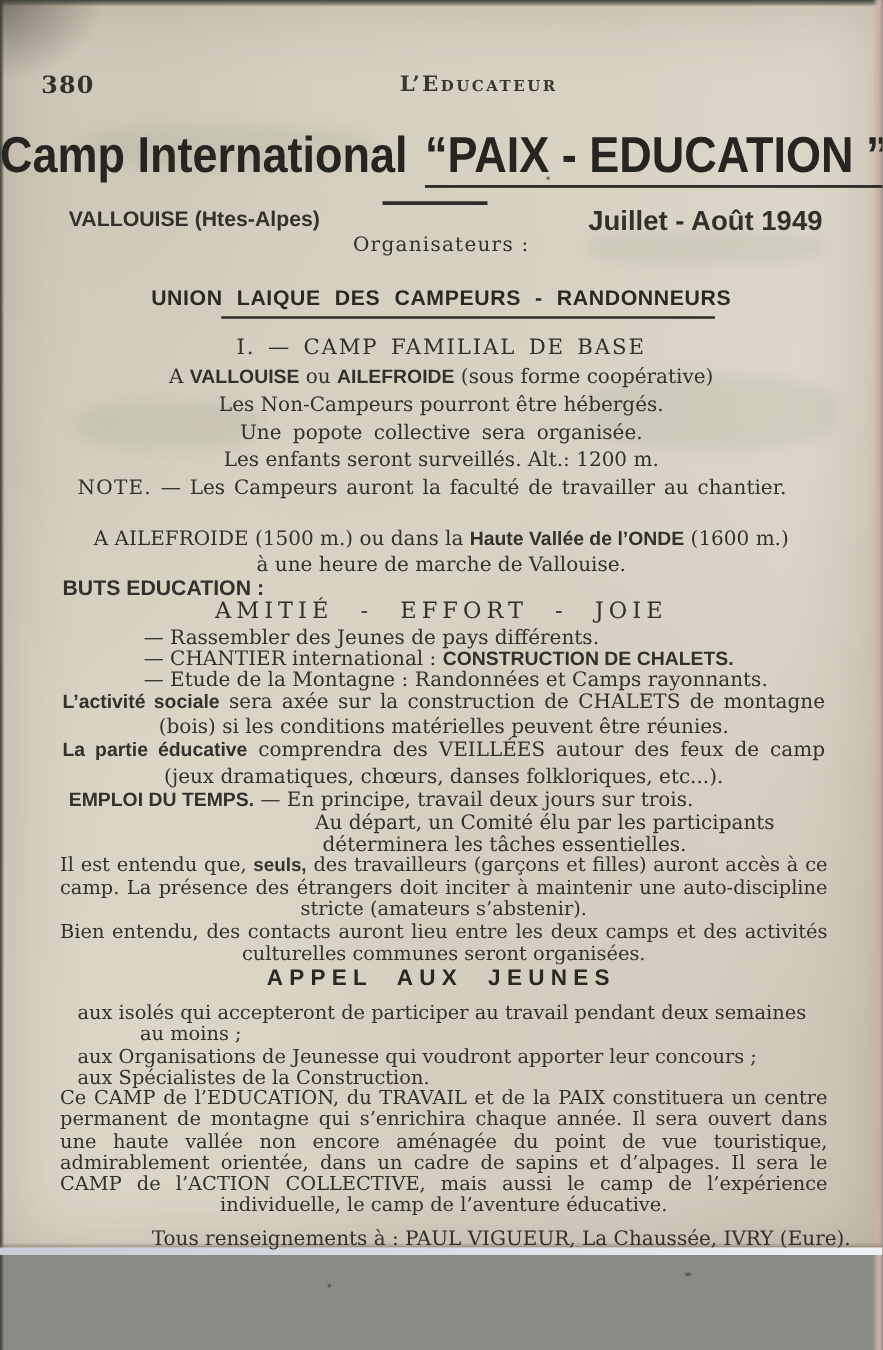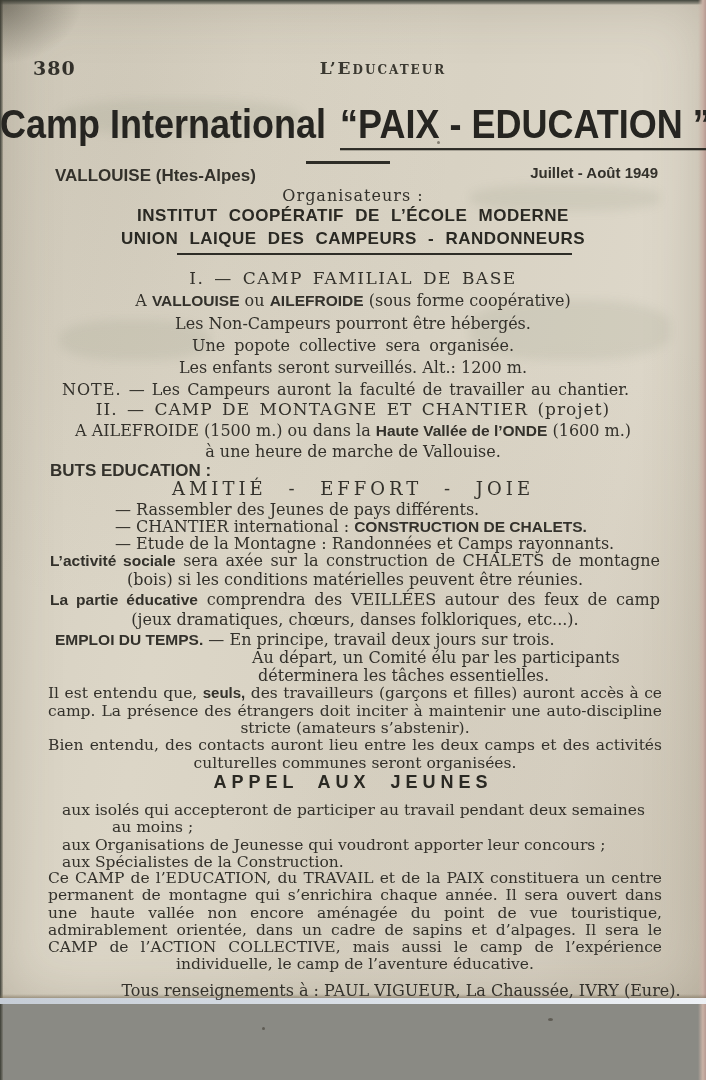--- a/index.html
+++ b/index.html
@@ -72,35 +72,33 @@
   <div class="speck" style="left:262px;top:1027px;"></div>
   <div class="speck" style="left:548px;top:1018px;width:5px;height:3px;"></div>
 
   <div class="ln serif hdr-num">380</div>
   <div class="ln serif hdr-title">L’Educateur</div>
 
   <div class="ln title"><span>Camp International</span><span class="q">“PAIX - EDUCATION ”</span></div>
   <div class="rule" style="left:306px;top:161px;width:84px;height:3px;"></div>
 
   <div class="ln sans" style="left:55px;top:166px;font-size:17px;">VALLOUISE (Htes-Alpes)</div>
-  <div class="ln sans" style="right:48px;top:164px;font-size:15px;">Juillet - Août 1949</div>
+  <div class="ln sans" style="right:48px;top:164px;font-size:22px;">Juillet - Août 1949</div>
 
   <div class="ln c serif org-label">Organisateurs :</div>
-  <div class="ln c sans orgline" style="top:206px;">INSTITUT COOPÉRATIF DE L’ÉCOLE MODERNE</div>
   <div class="ln c sans orgline" style="top:229px;">UNION LAIQUE DES CAMPEURS - RANDONNEURS</div>
   <div class="rule" style="left:177px;top:253px;width:395px;height:2px;"></div>
 
   <div class="ln c serif sechead" style="top:268px;">I. — CAMP FAMILIAL DE BASE</div>
   <div class="ln c serif body16" style="top:291px;"><span>A </span><span class="boldsans-inline">VALLOUISE</span><span> ou </span><span class="boldsans-inline">AILEFROIDE</span><span> (sous forme coopérative)</span></div>
   <div class="ln c serif body16" style="top:314px;">Les Non-Campeurs pourront être hébergés.</div>
   <div class="ln c serif body16" style="top:336px;word-spacing:4px;">Une popote collective sera organisée.</div>
   <div class="ln c serif body16" style="top:358px;">Les enfants seront surveillés. Alt.: 1200 m.</div>
   <div class="ln serif body16" style="left:62px;top:380px;word-spacing:2px;"><span style="letter-spacing:1px;">NOTE.</span><span> — Les Campeurs auront la faculté de travailler au chantier.</span></div>
 
-  <div class="ln c serif sechead" style="top:399px;letter-spacing:1px;">II. — CAMP DE MONTAGNE ET CHANTIER (projet)</div>
   <div class="ln c serif body16" style="top:421px;"><span>A AILEFROIDE (1500 m.) ou dans la </span><span class="boldsans-inline">Haute Vallée de l’ONDE</span><span> (1600 m.)</span></div>
   <div class="ln c serif body16" style="top:442px;">à une heure de marche de Vallouise.</div>
 
   <div class="ln sans" style="left:50px;top:461px;font-size:17px;">BUTS EDUCATION :</div>
   <div class="ln c serif motto" style="top:478px;">AMITIÉ - EFFORT - JOIE</div>
   <div class="ln serif body16" style="left:115px;top:500px;">— Rassembler des Jeunes de pays différents.</div>
   <div class="ln serif body16" style="left:115px;top:517px;"><span>— CHANTIER international : </span><span class="boldsans-inline">CONSTRUCTION DE CHALETS.</span></div>
   <div class="ln serif body16" style="left:115px;top:534px;">— Etude de la Montagne : Randonnées et Camps rayonnants.</div>
 
   <div class="par serif body16 lastcenter" style="left:50px;top:551px;width:610px;line-height:19px;"><span class="boldsans-inline">L’activité sociale</span><span> sera axée sur la construction de CHALETS de montagne (bois) si les conditions matérielles peuvent être réunies.</span></div>

